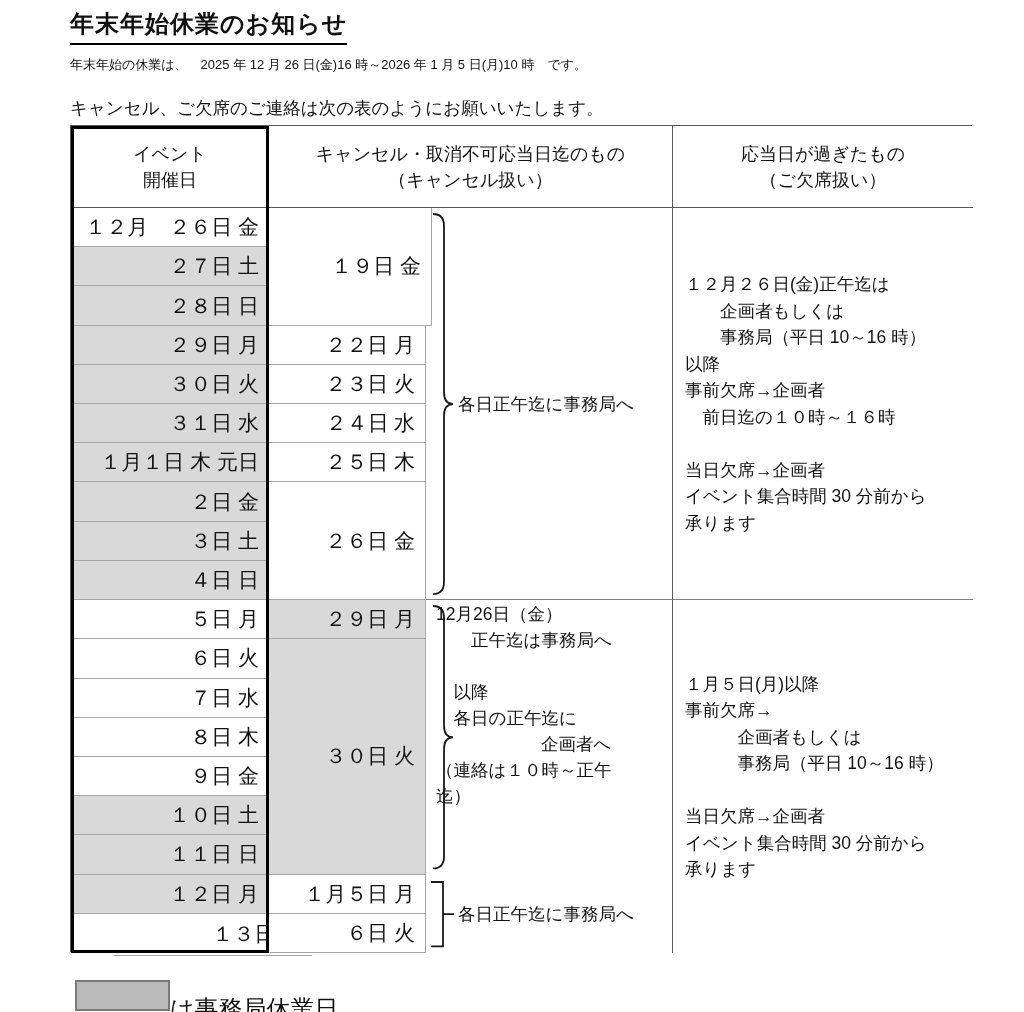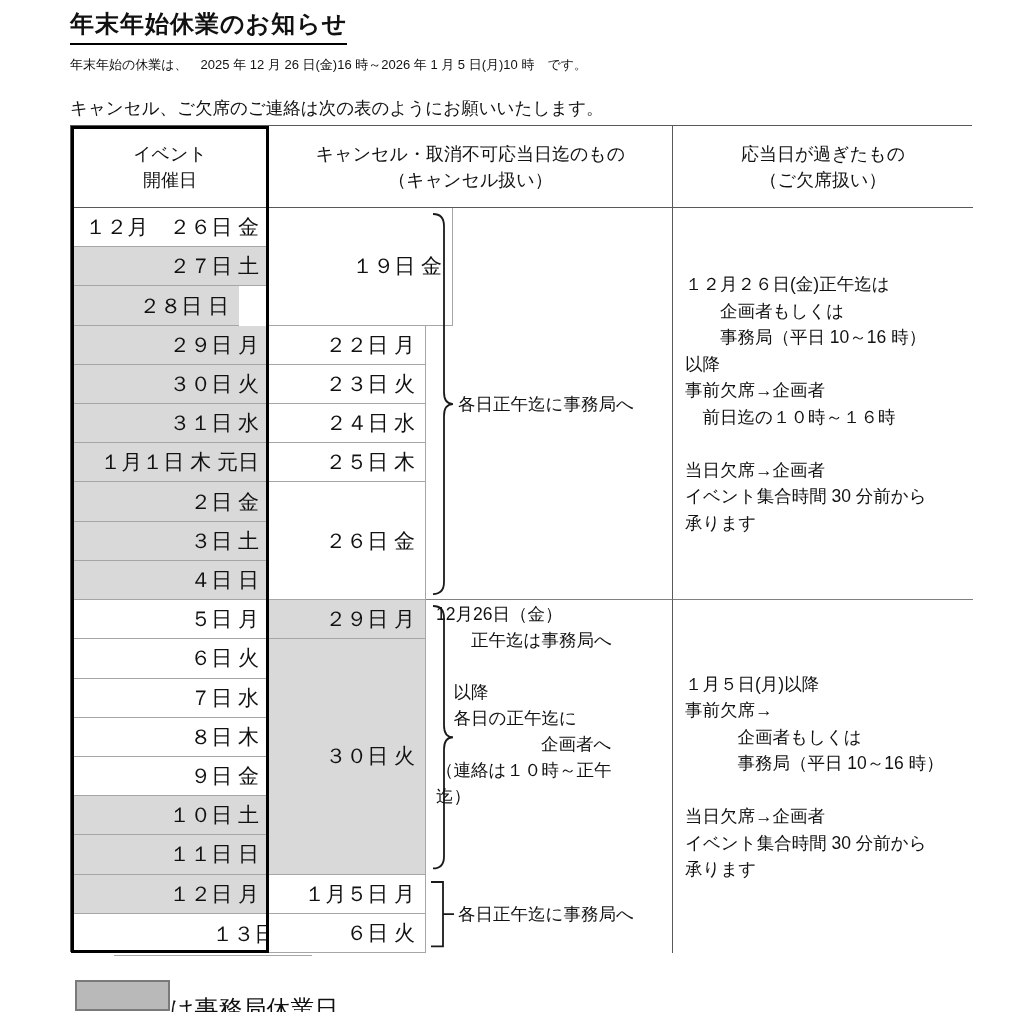--- a/index.html
+++ b/index.html
@@ -50,38 +50,38 @@
 
   <div class="cell hdr hdr-col2">キャンセル・取消不可応当日迄のもの
 （キャンセル扱い）</div>
   <div class="cell hdr hdr-col1">イベント
 開催日</div>
   <div class="cell hdr hdr-col3">応当日が過ぎたもの
 （ご欠席扱い）</div>
 
 <div class="cell date-cell" style="left: 0px; top: 82px; width: 198px; height: 39.2105px;">１２月　２６日 金</div>
     <div class="cell date-cell holiday" style="left: 0px; top: 121.211px; width: 198px; height: 39.2105px;">２７日 土</div>
-    <div class="cell date-cell holiday" style="left: 0px; top: 160.421px; width: 168px; height: 39.2105px;">２８日 日</div>
+    <div class="cell date-cell holiday" style="left: 0px; top: 160.421px; width: 198px; height: 39.2105px;">２８日 日</div>
     <div class="cell date-cell holiday" style="left: 0px; top: 199.632px; width: 198px; height: 39.2105px;">２９日 月</div>
     <div class="cell date-cell holiday" style="left: 0px; top: 238.842px; width: 198px; height: 39.2105px;">３０日 火</div>
     <div class="cell date-cell holiday" style="left: 0px; top: 278.053px; width: 198px; height: 39.2105px;">３１日 水</div>
     <div class="cell date-cell holiday" style="left: 0px; top: 317.263px; width: 198px; height: 39.2105px;">１月１日 木 元日</div>
     <div class="cell date-cell holiday" style="left: 0px; top: 356.474px; width: 198px; height: 39.2105px;">２日 金</div>
     <div class="cell date-cell holiday" style="left: 0px; top: 395.684px; width: 198px; height: 39.2105px;">３日 土</div>
     <div class="cell date-cell holiday" style="left: 0px; top: 434.895px; width: 198px; height: 39.2105px;">４日 日</div>
     <div class="cell date-cell" style="left: 0px; top: 474.105px; width: 198px; height: 39.2105px;">５日 月</div>
     <div class="cell date-cell" style="left: 0px; top: 513.316px; width: 198px; height: 39.2105px;">６日 火</div>
     <div class="cell date-cell" style="left: 0px; top: 552.526px; width: 198px; height: 39.2105px;">７日 水</div>
     <div class="cell date-cell" style="left: 0px; top: 591.737px; width: 198px; height: 39.2105px;">８日 木</div>
     <div class="cell date-cell" style="left: 0px; top: 630.947px; width: 198px; height: 39.2105px;">９日 金</div>
     <div class="cell date-cell holiday" style="left: 0px; top: 670.158px; width: 198px; height: 39.2105px;">１０日 土</div>
     <div class="cell date-cell holiday" style="left: 0px; top: 709.368px; width: 198px; height: 39.2105px; padding-left: 35px;">１１日 日</div>
     <div class="cell date-cell holiday" style="left: 0px; top: 748.579px; width: 198px; height: 39.2105px;">１２日 月</div>
     <div class="cell date-cell" style="left: 0px; top: 787.789px; width: 198px; height: 42px; margin-left: 43px;">１３日 火</div>
-    <div class="cell date-cell cancel" style="left: 198px; top: 82px; width: 184px; height: 117.632px;">１９日 金</div>
+    <div class="cell date-cell cancel" style="left: 198px; top: 82px; width: 163px; height: 117.632px;">１９日 金</div>
     <div class="cell date-cell cancel" style="left: 198px; top: 199.632px; width: 157px; height: 39.2105px;">２２日 月</div>
     <div class="cell date-cell cancel" style="left: 198px; top: 238.842px; width: 157px; height: 39.2105px;">２３日 火</div>
     <div class="cell date-cell cancel" style="left: 198px; top: 278.053px; width: 157px; height: 39.2105px; font-family: Liberation Serif, serif;">２４日 水</div>
     <div class="cell date-cell cancel" style="left: 198px; top: 317.263px; width: 157px; height: 39.2105px;">２５日 木</div>
     <div class="cell date-cell cancel" style="left: 198px; top: 356.474px; width: 157px; height: 117.632px;">２６日 金</div>
     <div class="cell date-cell cancel holiday" style="left: 198px; top: 474.105px; width: 157px; height: 39.2105px;">２９日 月</div>
     <div class="cell date-cell cancel holiday" style="left: 198px; top: 513.316px; width: 157px; height: 235.263px;">３０日 火</div>
     <div class="cell date-cell cancel" style="left: 198px; top: 748.579px; width: 157px; height: 39.2105px;">１月５日 月</div>
     <div class="cell date-cell cancel" style="left: 198px; top: 787.789px; width: 157px; height: 39.2105px;">６日 火</div>
     <div class="note" style="left: 355px; top: 82px; width: 247px; height: 392.105px;">

